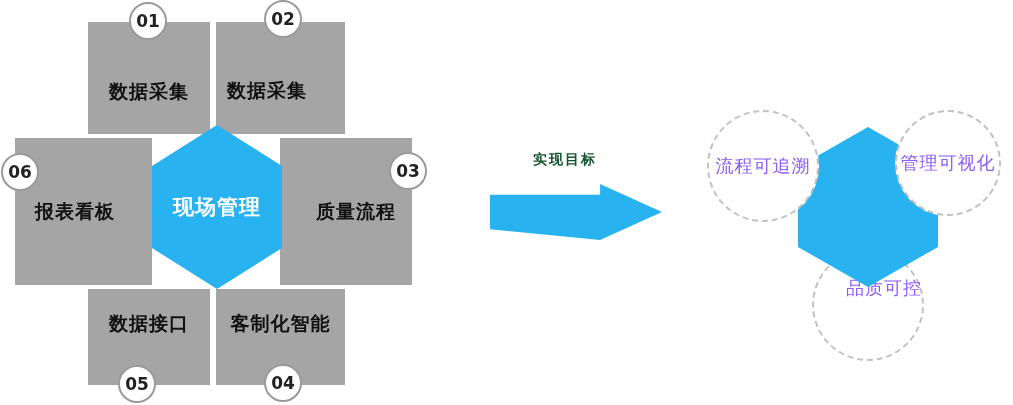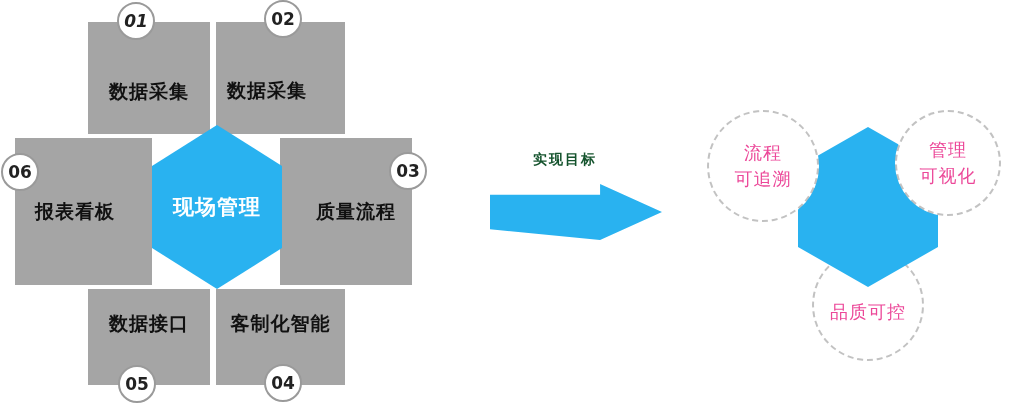--- a/index.html
+++ b/index.html
@@ -28,41 +28,41 @@
   .hex { position:absolute; background:#29b2f0;
          clip-path:polygon(50% 0%,100% 25%,100% 75%,50% 100%,0% 75%,0% 25%);
          display:flex; flex-direction:column; align-items:center; justify-content:center;
          color:#ffffff; font-weight:bold; text-align:center; }
   .hex-center { left:152px; top:125px; width:130px; height:164px; z-index:4; font-size:21px; letter-spacing:1px;align-items:center; }
 
   .num-circle { position:absolute; z-index:5; width:38px; height:38px; border-radius:50%;
                 background:#ffffff; border:2px solid #9a9a9a;
                 display:flex; align-items:center; justify-content:center;
                 font-size:17px; font-weight:bold; color:#222; }
-  .n01 { left:117px; top:2px;font-style:italic; }
+  .n01 { left:129px; top:2px; }
   .n02 { left:264px; top:0px; }
   .n03 { left:389px; top:152px; }
   .n04 { left:264px; top:364px; }
   .n05 { left:118px; top:365px; }
   .n06 { left:1px;   top:153px; }
 
   
   .arrow-label { position:absolute; left:500px; top:151px; width:130px; z-index:3;
                  text-align:center; font-size:14px; font-weight:bold; color:#14532d; letter-spacing:2px; }
   .arrow-shape { position:absolute; left:490px; top:184px; width:172px; height:56px; z-index:2;
                  background:#29b2f0;
                  clip-path:polygon(0% 19%,64% 19%,64% 0%,100% 50%,64% 100%,0% 81%); }
 
   
   .hex-platform { left:798px; top:127px; width:140px; height:160px; z-index:2;
                   font-size:19px; line-height:1.45; letter-spacing:1px; }
   .dash-circle { position:absolute; border-radius:50%; background:#ffffff;
                  border:2px dashed #c2c2c2;
-                 display:flex; flex-direction:column; align-items:center; justify-content:center;
-                 font-size:18px; color:#ec4899; text-align:center; line-height:1.45; letter-spacing:1px; }
+                 display:flex; flex-direction:row; align-items:center; justify-content:center;
+                 font-size:18px; color:#8b5cf6; text-align:center; line-height:1.45; letter-spacing:1px; }
   .cA { left:707px; top:110px; width:112px; height:112px; z-index:3; }
   .cB { left:895px; top:110px; width:106px; height:106px; z-index:3; }
   .cC { left:812px; top:249px; width:112px; height:112px; z-index:1;
         justify-content:flex-end; padding-bottom:34px; }
 </style>
 </head>
 <body>
 
 <div class="stage">
 

